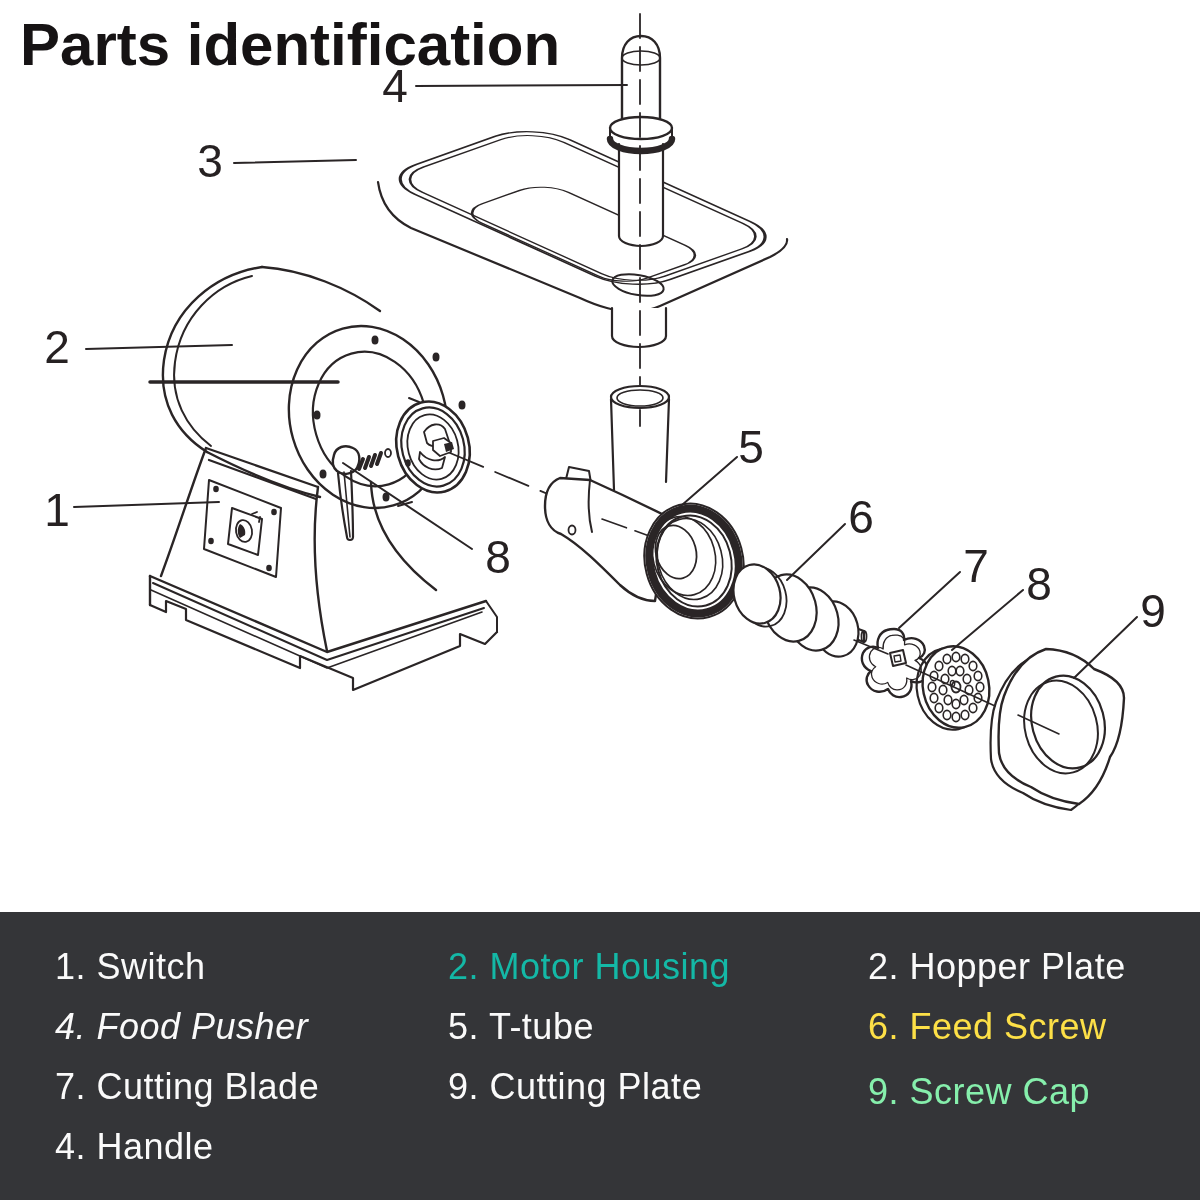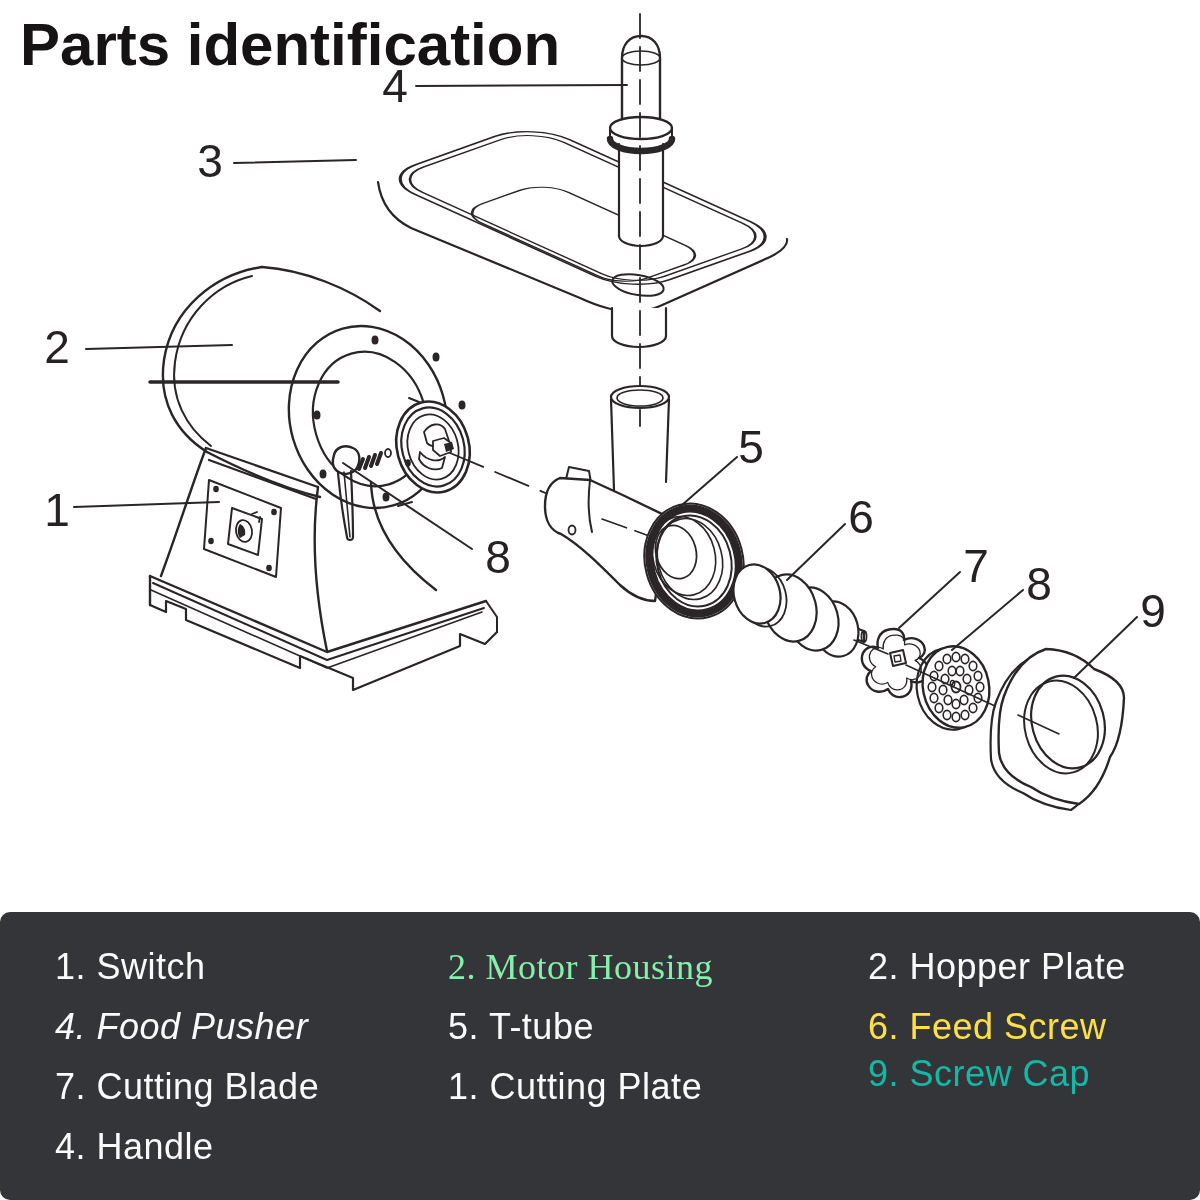--- a/index.html
+++ b/index.html
@@ -225,26 +225,26 @@
     <span class="callout" style="left:210px;top:161px">3</span>
     <span class="callout" style="left:395px;top:86px">4</span>
     <span class="callout" style="left:751px;top:447px">5</span>
     <span class="callout" style="left:861px;top:517px">6</span>
     <span class="callout" style="left:976px;top:566px">7</span>
     <span class="callout" style="left:1039px;top:584px">8</span>
     <span class="callout" style="left:1153px;top:611px">9</span>
     <span class="callout" style="left:498px;top:557px">8</span>
   </div>
 
-  <div class="legend" id="legend-panel" style="background: rgb(52, 53, 56); border-radius: 10px;">
+  <div class="legend" id="legend-panel" style="background: rgb(52, 53, 56);">
     <span class="legend-item" style="left: 55px; top: 55px; color: rgb(250, 250, 250);">1. Switch</span>
-    <span class="legend-item" style="left: 448px; top: 55px; color: #86efac; font-family: Liberation Serif, serif;">2. Motor Housing</span>
+    <span class="legend-item" style="left: 448px; top: 55px; color: #14b8a6;">2. Motor Housing</span>
     <span class="legend-item" style="left: 868px; top: 55px; color: rgb(250, 250, 250);">2. Hopper Plate</span>
     <span class="legend-item" style="left: 55px; top: 115px; color: rgb(250, 250, 250); font-style: italic;">4. Food Pusher</span>
     <span class="legend-item" style="left: 448px; top: 115px; color: rgb(250, 250, 250);">5. T-tube</span>
     <span class="legend-item" style="left: 868px; top: 115px; color: #fde047;">6. Feed Screw</span>
     <span class="legend-item" style="left: 55px; top: 175px; color: rgb(250, 250, 250); text-align: center;">7. Cutting Blade</span>
-    <span class="legend-item" style="left: 448px; top: 175px; color: rgb(250, 250, 250);">1. Cutting Plate</span>
-    <span class="legend-item" style="left: 868px; top: 162px; color: #14b8a6;">9. Screw Cap</span>
+    <span class="legend-item" style="left: 448px; top: 175px; color: rgb(250, 250, 250);">9. Cutting Plate</span>
+    <span class="legend-item" style="left: 868px; top: 180px; color: #86efac;">9. Screw Cap</span>
     <span class="legend-item" style="left: 55px; top: 235px; color: rgb(250, 250, 250);">4. Handle</span>
   </div>
 
 </div>
 
 </body></html>

